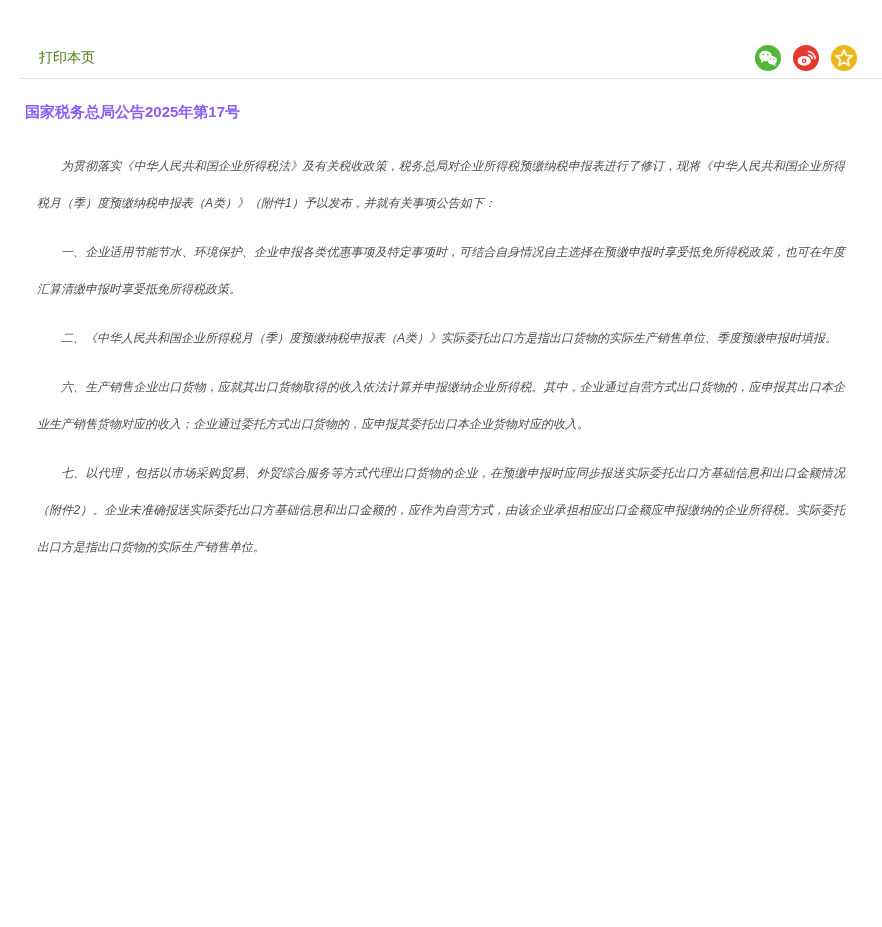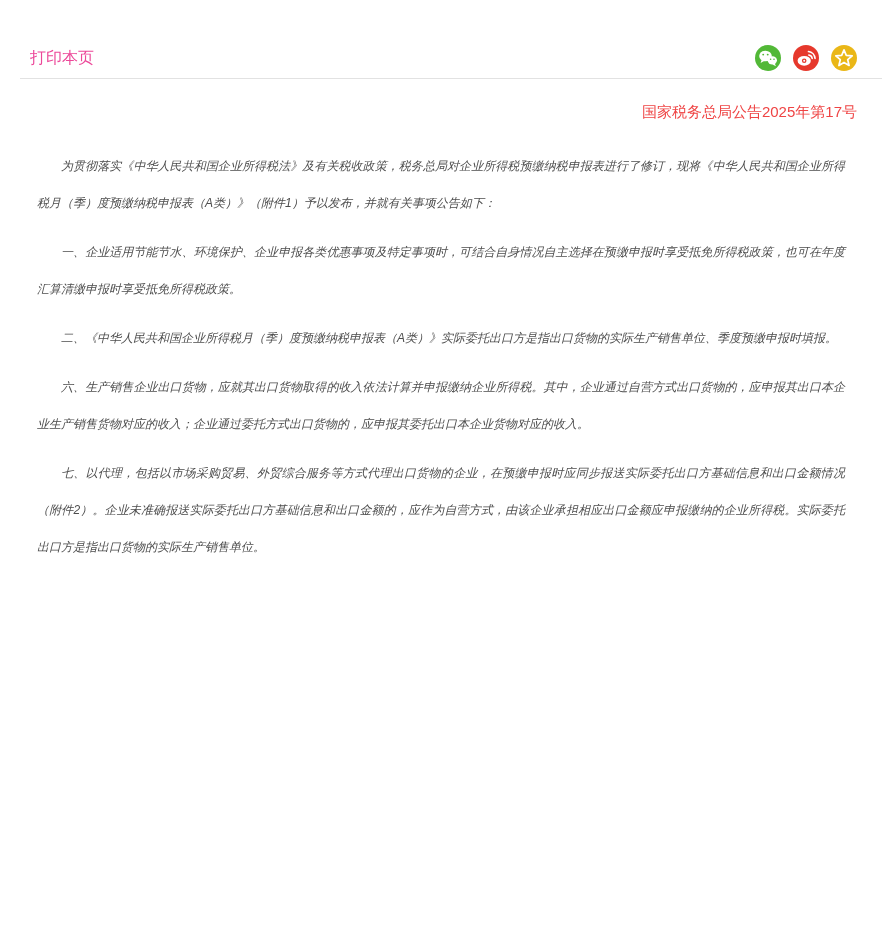--- a/index.html
+++ b/index.html
@@ -28,25 +28,25 @@
     letter-spacing: 0.5px;
   }
   .toolbar {
     margin-top: 44px;
     height: 28px;
     display: flex;
     align-items: center;
     justify-content: space-between;
   }
   .print-link {
-    font-size: 16px;
-    color: #ec4899;
+    font-size: 14px;
+    color: #4d7c0f;
     cursor: pointer;
     text-decoration: none;
-    margin-left: 5px;
+    margin-left: 14px;
   }
   .share-icons {
     display: flex;
     align-items: center;
     gap: 12px;
   }
   .share-icon {
     width: 26px;
     height: 26px;
     display: block;
@@ -54,24 +54,25 @@
   }
   .divider {
     margin-top: 6px;
     margin-left: -5px;
     margin-right: -25px;
     border-bottom: 1px solid #e2e2e2;
     height: 0;
   }
   .doc-number {
     margin-top: 24px;
-    text-align: right;
+    text-align: left;
     font-size: 15px;
     line-height: 17px;
-    color: #ef4444;
+    color: #8b5cf6;
+    font-weight: bold;
   }
   .article {
     margin-top: 28px;
     color: #4d4d4d;
   }
   .article p {
     font-size: 12px;
     line-height: 37px;
     text-indent: 2em;
     text-align: justify;

